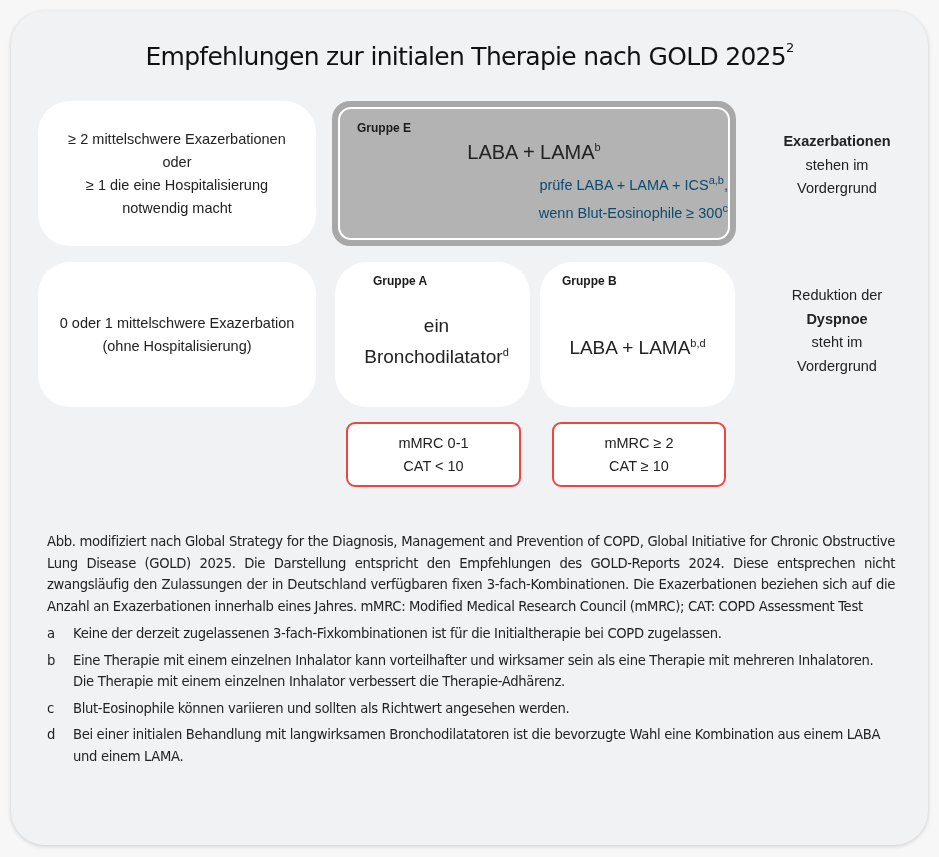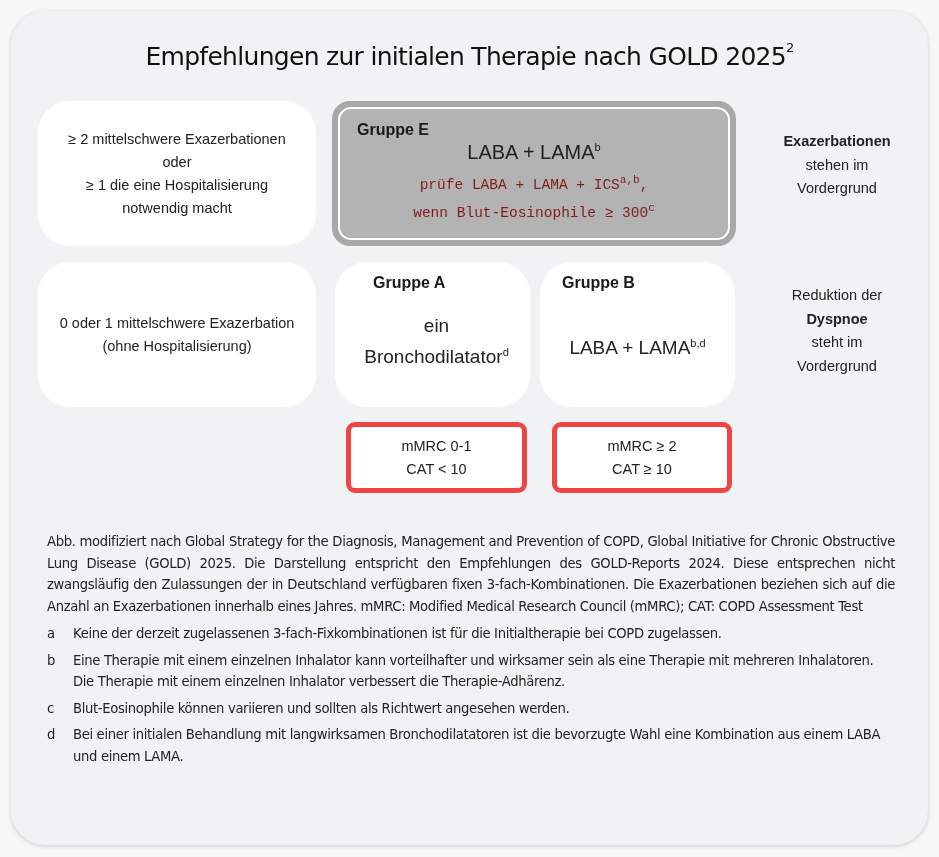--- a/index.html
+++ b/index.html
@@ -28,32 +28,32 @@
   .grp-e-outer {
     position:absolute; left:332px; top:101px; width:404px; height:145px;
     background:#a8a8a8; border-radius:18px;
   }
   .grp-e-inner {
     position:absolute; left:6px; top:6px; right:6px; bottom:6px;
     background:#b3b3b3; border:2px solid #fff; border-radius:13px;
   }
   .glabel {
     position:absolute; font-family:"Liberation Sans", sans-serif; font-weight:bold;
-    font-size:16px; color:#1a1a1a;
+    font-size:12px; color:#1a1a1a;
   }
   .big { font-family:"Liberation Sans", sans-serif; font-size:20px; color:#222; text-align:center; }
   .big sup, .small sup { font-size:11px; }
-  .small { font-family:Liberation Mono, monospace; font-size:14.5px; color:#7f1d1d; text-align:center; line-height:23px; }
+  .small { font-family:Liberation Sans, sans-serif; font-size:14.5px; color:#0c4a6e; text-align:right; line-height:23px; }
   .side {
     position:absolute; width:170px; text-align:center;
     font-family:"Liberation Sans", sans-serif; font-size:14.5px; line-height:23.5px; color:#222;
   }
   .side b { font-weight:bold; }
   .small-box {
-    position:absolute; background:#fff; border:5px solid #ef4444; border-radius:9px;
+    position:absolute; background:#fff; border:2px solid #ef4444; border-radius:9px;
     display:flex; flex-direction:column; justify-content:center; align-items:center;
     font-family:"Liberation Sans", sans-serif; font-size:14.5px; line-height:23px; color:#222;
   }
   .notes {
     position:absolute; left:47px; top:531px; width:848px;
     font-family:"DejaVu Sans", sans-serif; font-size:13.2px; line-height:21.5px; color:#222;
     letter-spacing:-0.35px;
   }
   .notes p { margin:0 0 6px 0; text-align:justify; }
   .fn { display:flex; margin-bottom:5px; }

